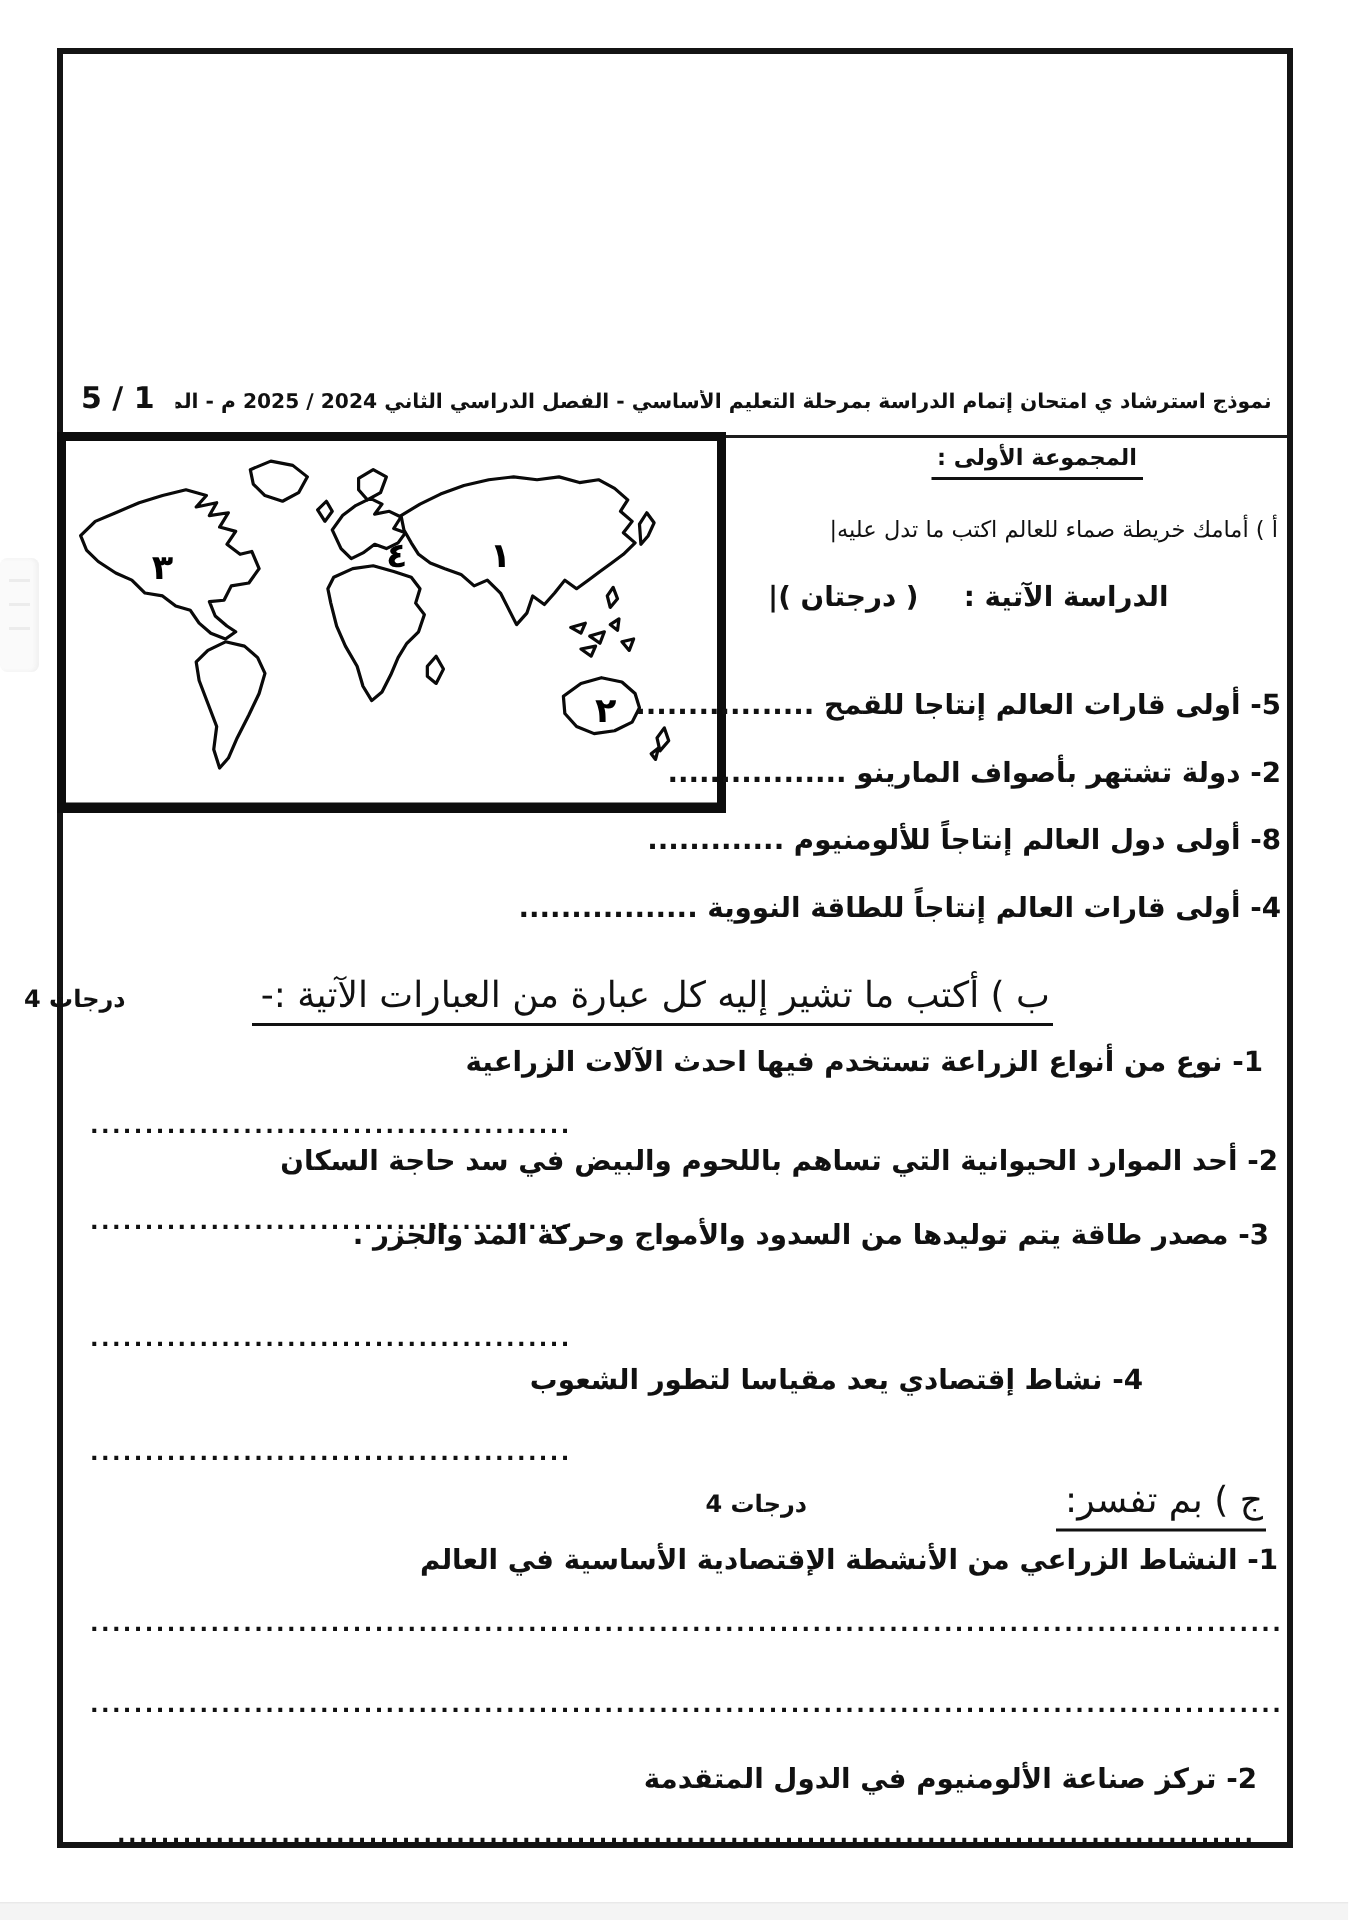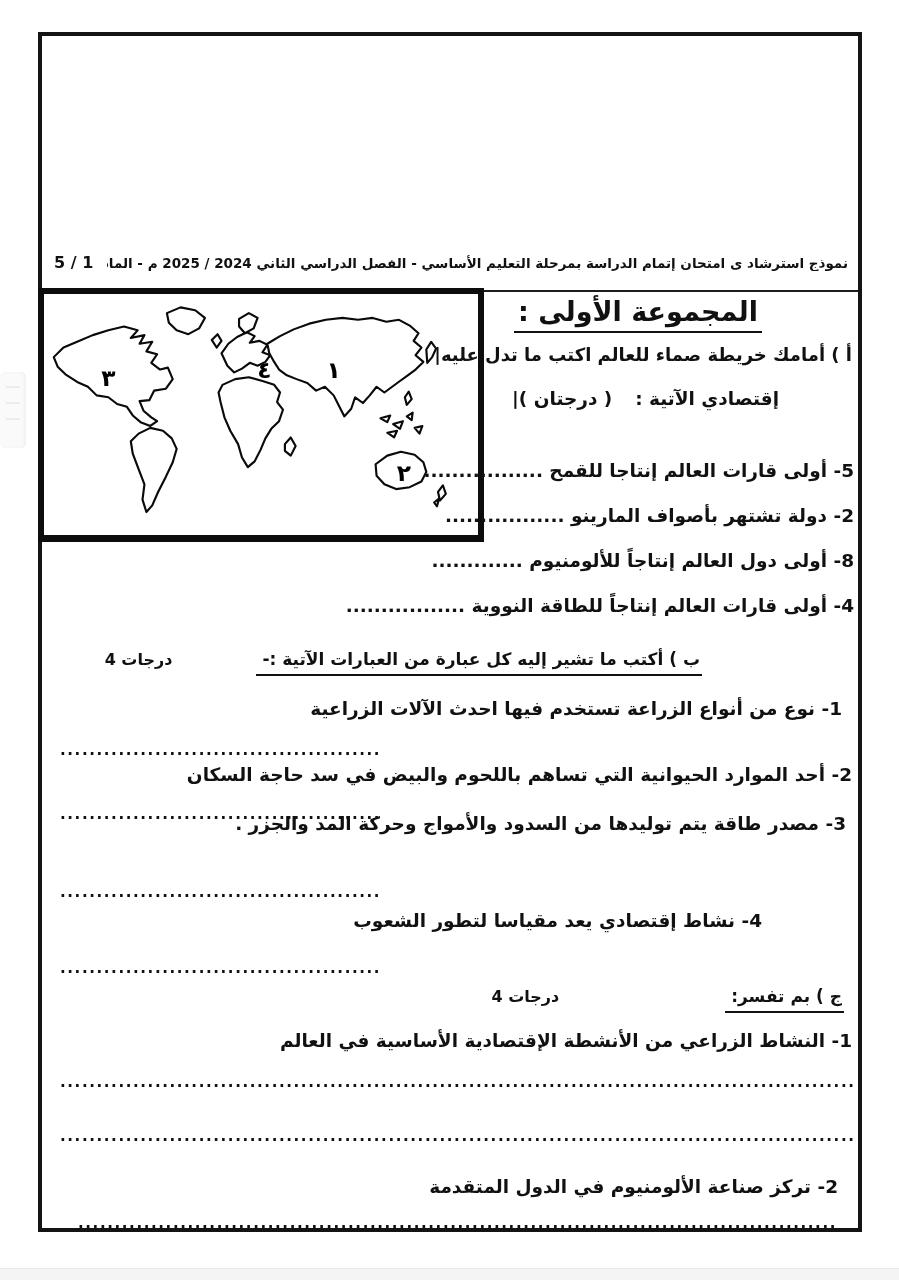--- a/index.html
+++ b/index.html
@@ -15,39 +15,39 @@
   .bottom-strip{position:absolute;left:0;right:0;top:1268px;height:12px;background:#f4f4f4;border-top:1px solid #e9e9e9;}
   .page-frame{
     position:absolute;left:38px;top:32px;width:824px;height:1200px;box-sizing:border-box;
     border:4px solid #141414;background:#ffffff;
   }
   .header-row{
     position:absolute;top:217px;left:12px;right:10px;display:flex;direction:rtl;
     justify-content:space-between;align-items:baseline;white-space:nowrap;overflow:hidden;
   }
   .header-text{font-size:13.5px;font-weight:bold;overflow:hidden;}
-  .page-num{font-size:16px;font-weight:bold;flex-shrink:0;margin-right:14px;}
+  .page-num{font-size:20px;font-weight:bold;flex-shrink:0;margin-right:14px;}
   .separator{position:absolute;top:254px;left:0;right:0;height:2px;background:#1c1c1c;}
   .map-box{
     position:absolute;left:-4px;top:252px;width:446px;height:254px;box-sizing:border-box;
     border:6px solid #0d0d0d;border-bottom-width:7px;background:#ffffff;
   }
   .map-box svg{display:block;width:100%;height:100%;}
   .group-title{
-    position:absolute;top:260px;right:96px;font-size:27px;font-weight:bold;
+    position:absolute;top:260px;right:96px;font-size:15px;font-weight:bold;
     border-bottom:2.5px solid #111;padding:0 4px 4px 4px;white-space:nowrap;text-align:center;
   }
-  .intro1{position:absolute;top:308px;right:6px;font-size:18px;font-weight:bold;white-space:nowrap;}
+  .intro1{position:absolute;top:308px;right:6px;font-size:15px;font-weight:normal;white-space:nowrap;}
   .intro2{position:absolute;top:352px;right:79px;left:470px;display:flex;direction:rtl;
     justify-content:space-between;font-size:18.5px;font-weight:bold;white-space:nowrap;}
   .a-items{position:absolute;top:420px;right:4px;left:6px;}
   .a-item{font-size:18.5px;font-weight:bold;text-align:right;white-space:nowrap;overflow:hidden;
     height:29px;line-height:29px;margin-bottom:16px;}
   .sec-header{position:absolute;display:flex;direction:rtl;align-items:baseline;white-space:nowrap;}
-  .sec-title{font-size:17px;font-weight:bold;border-bottom:2.5px solid #111;padding:0 2px 5px 6px;}
+  .sec-title{font-size:24px;font-weight:normal;border-bottom:2.5px solid #111;padding:0 2px 5px 6px;}
   .sec-marks{font-size:16px;font-weight:bold;}
   .q-text{position:absolute;font-size:18.5px;font-weight:bold;white-space:nowrap;text-align:right;}
   .dots{
     position:absolute;direction:ltr;font-weight:bold;font-size:15px;letter-spacing:1.6px;
     white-space:nowrap;overflow:hidden;height:18px;line-height:16px;color:#111;
   }
   .dots-b{left:18px;width:322px;}
   .dots-long{left:18px;right:4px;}
   .dots-bottom{left:36px;right:22px;height:12px;line-height:10px;}
 </style>
@@ -99,21 +99,21 @@
           <text x="369" y="196">٢</text>
           <text x="66" y="96">٣</text>
           <text x="226" y="88">٤</text>
         </g>
       </svg>
     </div>
 
     <div class="group-title">المجموعة الأولى :</div>
     <div class="intro1">أ ) أمامك خريطة صماء للعالم اكتب ما تدل عليه|</div>
     <div class="intro2">
-      <span>إقتصادي الآتية :</span>
+      <span>الدراسة الآتية :</span>
       <span>( درجتان )|</span>
     </div>
 
     <div class="a-items">
       <div class="a-item">5- أولى قارات العالم إنتاجا للقمح .................</div>
       <div class="a-item">2- دولة تشتهر بأصواف المارينو .................</div>
       <div class="a-item">8- أولى دول العالم إنتاجاً للألومنيوم .............</div>
       <div class="a-item">4- أولى قارات العالم إنتاجاً للطاقة النووية  .................</div>
     </div>
 

